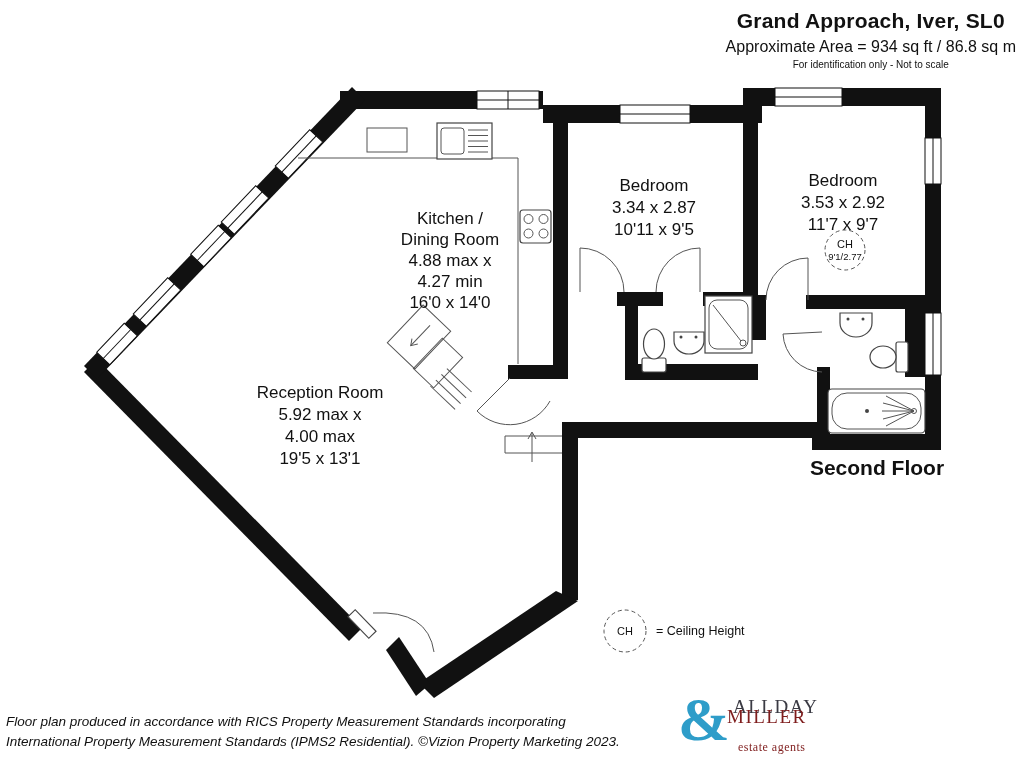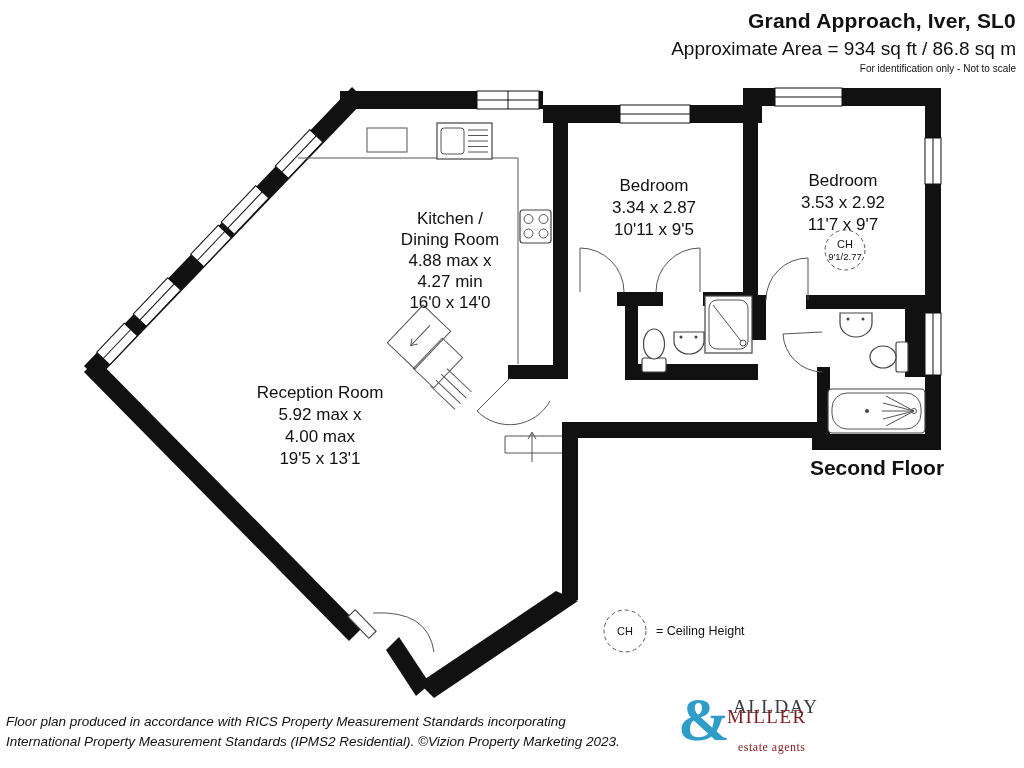--- a/index.html
+++ b/index.html
@@ -1,21 +1,21 @@
 <!DOCTYPE html>
 <html><head>
 <meta charset="utf-8">
 <style>
   html,body{margin:0;padding:0;background:#ffffff;}
   .canvas{position:relative;width:1024px;height:768px;background:#ffffff;overflow:hidden;
           font-family:"Liberation Sans", sans-serif;color:#111;}
   .plan-svg{position:absolute;left:0;top:0;width:1024px;height:768px;}
-  .header{position:absolute;top:8px;right:8px;text-align:right;line-height:1.25;}
+  .header{position:absolute;top:8px;right:8px;text-align:center;line-height:1.25;}
   .header .title{font-size:21px;font-weight:bold;letter-spacing:.2px;}
-  .header .area{font-size:19px;margin-top:3px;}
+  .header .area{font-size:16px;margin-top:3px;}
   .header .note{font-size:10px;margin-top:2px;}
   .footer{position:absolute;left:6px;bottom:16px;font-size:13.5px;line-height:1.48;font-style:italic;}
   .logo{position:absolute;left:678px;top:694px;width:200px;height:64px;font-family:"Liberation Serif", serif;}
   .logo .amp{position:absolute;left:0;top:-6px;font-size:62px;line-height:1;font-weight:bold;}
   .logo .n1{position:absolute;left:47px;top:2px;font-size:19px;letter-spacing:1.5px;color:#3b3b44;margin-left:8px;}
   .logo .n2{position:absolute;left:49px;top:12px;font-size:19px;letter-spacing:1.5px;color:#7f1d1d;}
   .logo .tag{position:absolute;left:60px;top:46px;font-size:12px;letter-spacing:.5px;color:#7f1d1d;}
   svg text{font-family:"Liberation Sans", sans-serif;fill:#111;}
   .room-label{font-size:17px;}
   .floor-label{font-size:21px;font-weight:bold;}

